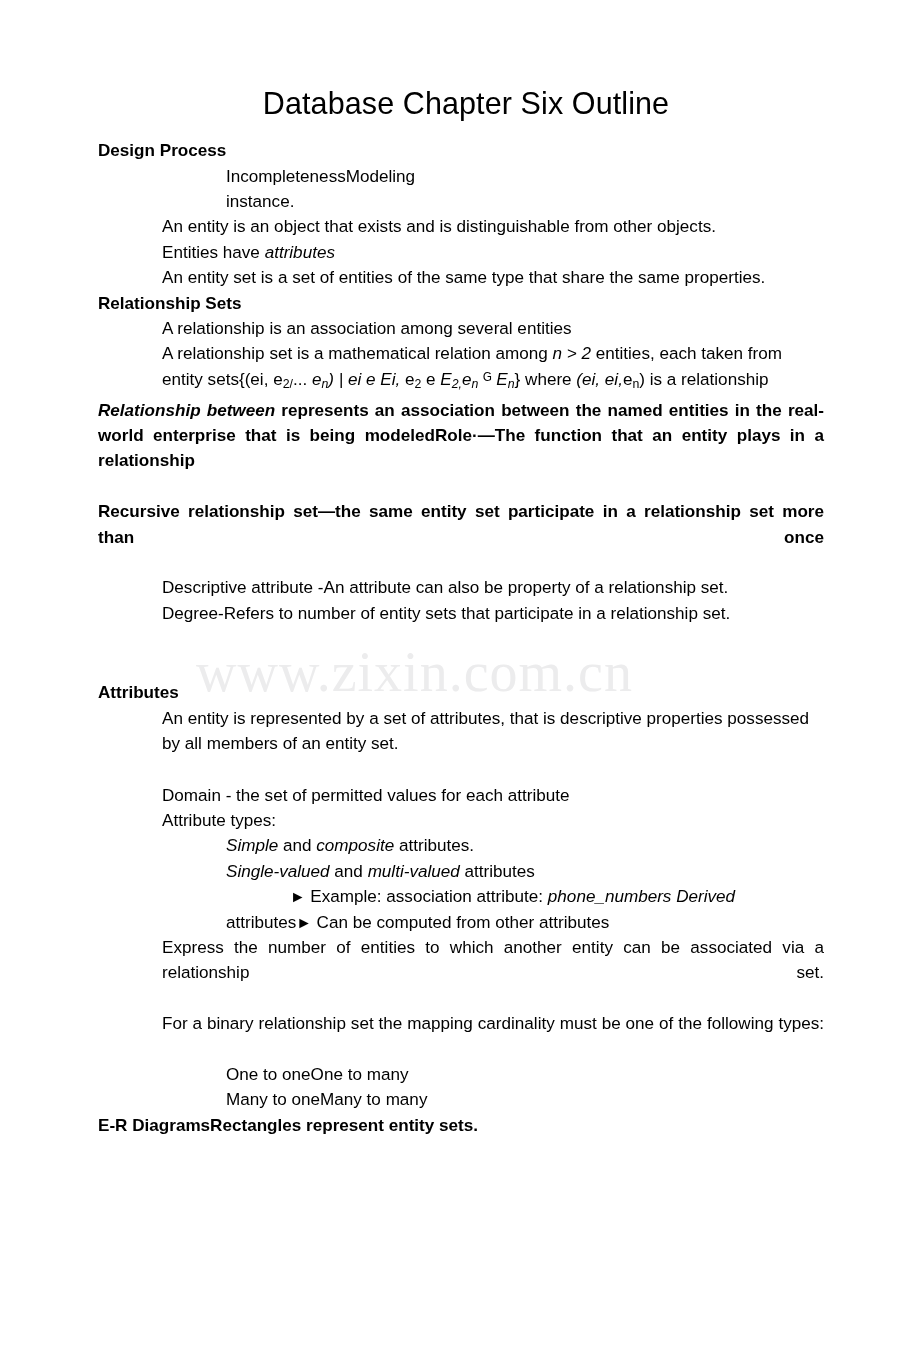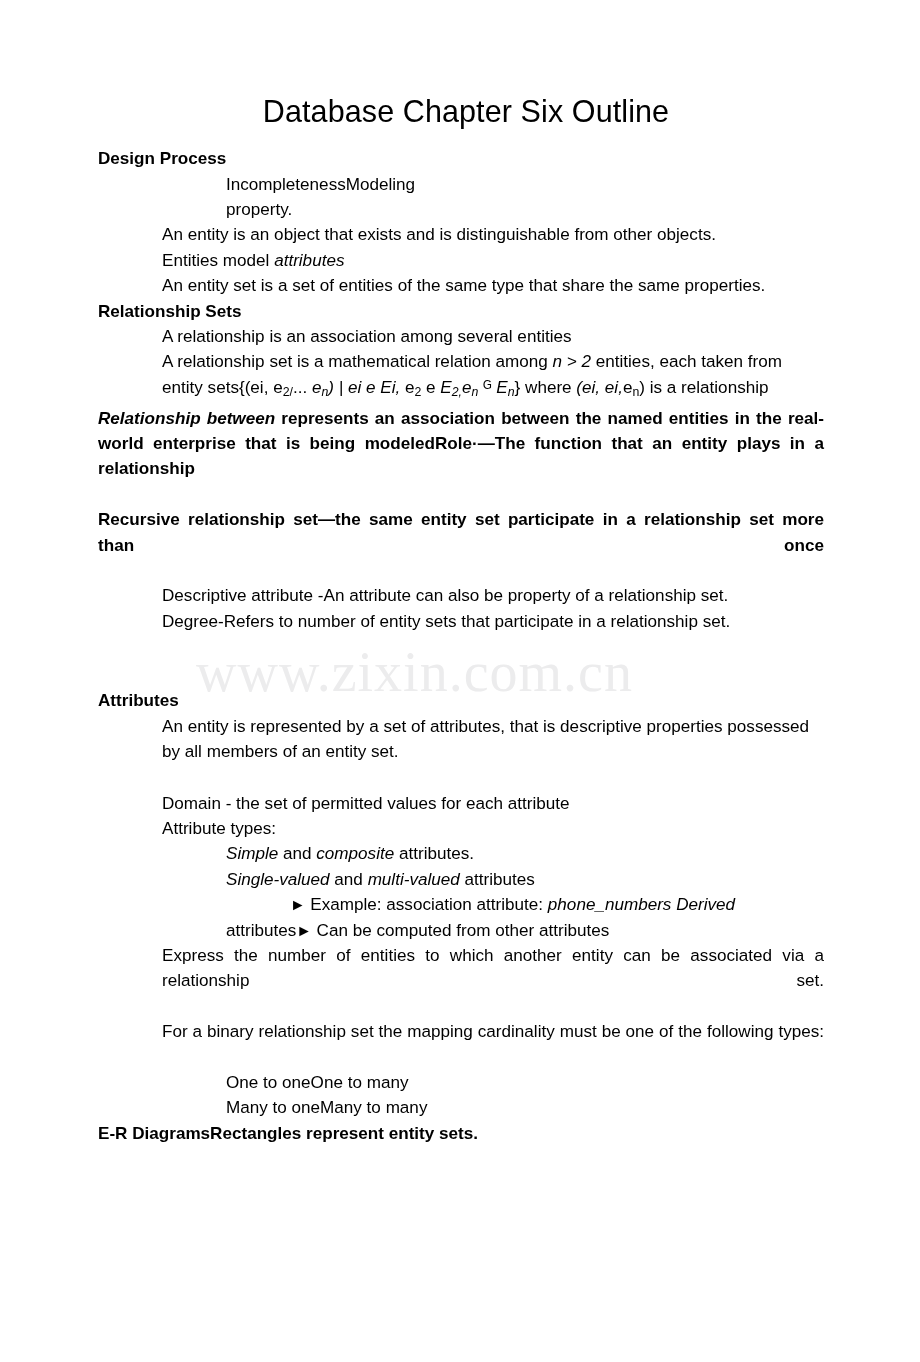--- a/index.html
+++ b/index.html
@@ -36,21 +36,21 @@
   #content {
     position: relative;
     z-index: 2;
     padding: 0;
   }
   .doc-title {
     text-align: center;
     font-size: 30.5px;
     font-weight: 400;
     line-height: 1.25;
-    margin: 8px;
+    margin: 0;
     padding-top: 84px;
     letter-spacing: 0.1px;
     padding-left: 12px;
   }
   .body-area {
     margin-top: 16px;
   }
   .para {
     font-size: 17.1px;
     line-height: 25.4px;
@@ -94,25 +94,25 @@
 
     <h1 class="doc-title">Database Chapter Six Outline</h1>
 
     <div class="body-area">
 
       <p class="para lvl0">Design Process</p>
 
 
       <p class="para lvl2">IncompletenessModeling</p>
 
-      <p class="para lvl2">property.</p>
+      <p class="para lvl2">instance.</p>
 
       <p class="para lvl1">An entity is an object that exists and is distinguishable from other objects.</p>
 
-      <p class="para lvl1"><span>Entities model </span><i>attributes</i></p>
+      <p class="para lvl1"><span>Entities have </span><i>attributes</i></p>
 
       <p class="para lvl1">An entity set is a set of entities of the same type that share the same properties.</p>
 
       <p class="para lvl0">Relationship Sets</p>
 
       <p class="para lvl1">A relationship is an association among several entities</p>
 
       <p class="para lvl1"><span>A relationship set is a mathematical relation among </span><i>n &gt; 2</i><span> entities, each taken from entity sets{(ei, e</span><span class="sub">2/</span><span>... </span><i>e</i><i class="sub">n</i><i>) | ei e </i><i>Ei,</i><span> e</span><span class="sub">2</span><span> e </span><i>E</i><i class="sub">2,</i><i>e</i><i class="sub">n</i><span> ᴳ </span><i>E</i><i class="sub">n</i><span>} where </span><i>(ei, ei,</i><span>e</span><span class="sub">n</span><span>) is a relationship</span></p>
 
 

